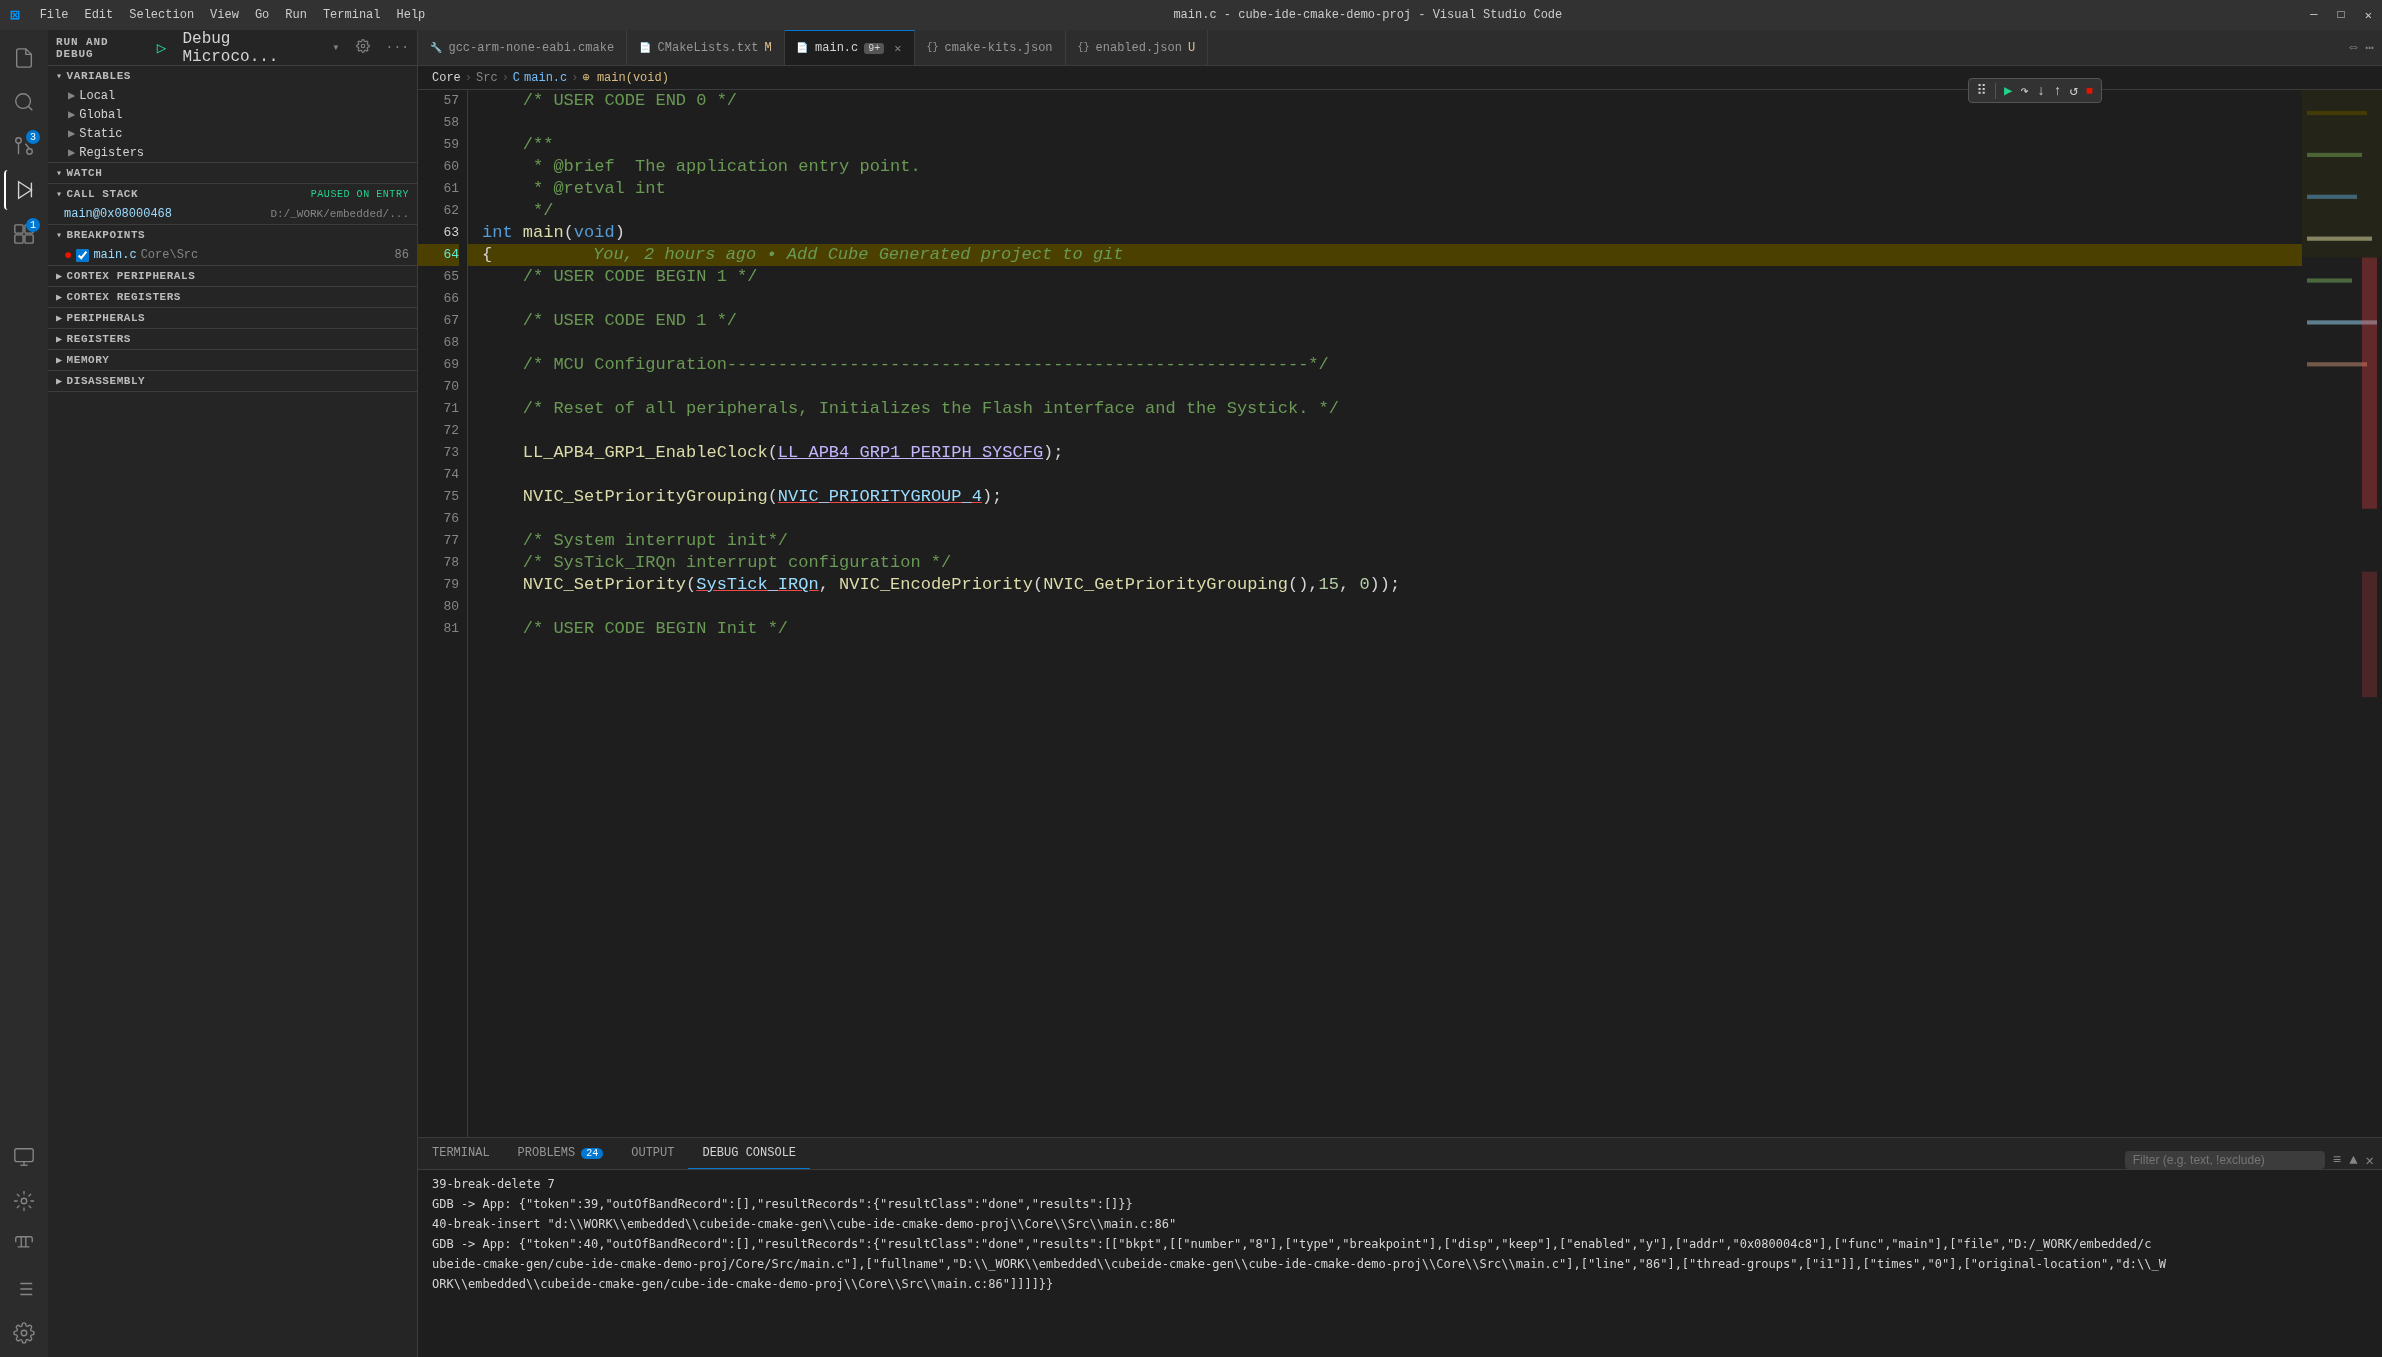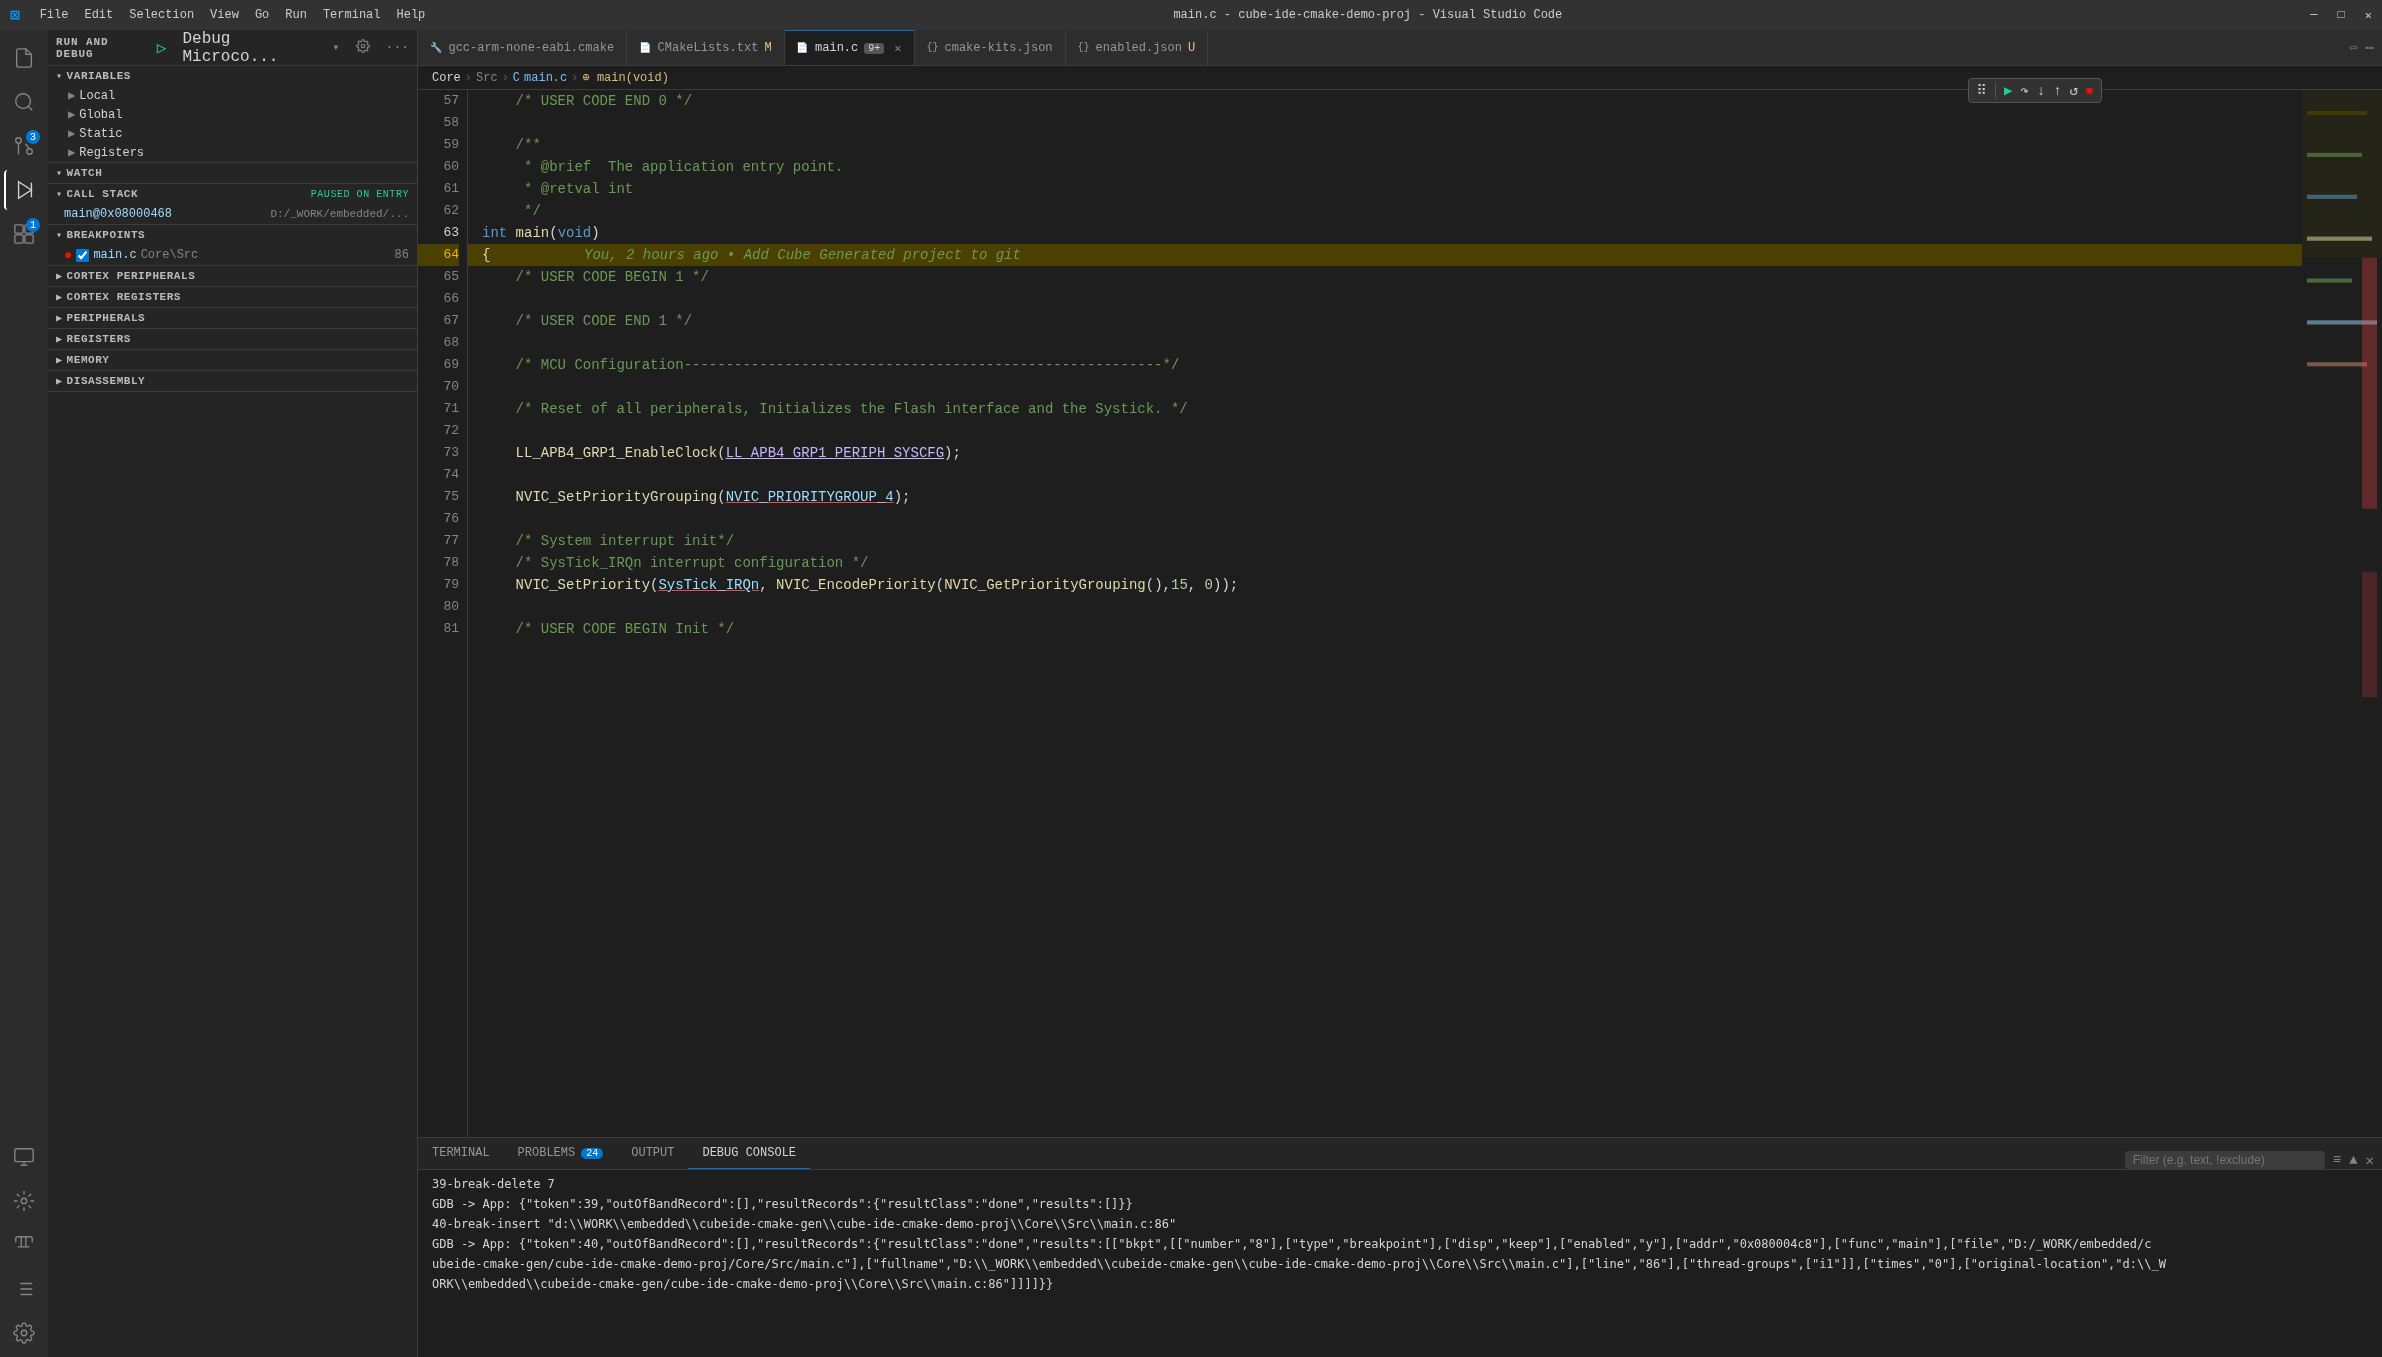--- a/index.html
+++ b/index.html
@@ -242,21 +242,21 @@
       overflow: hidden;
     }
     .line-num { height: 22px; display: flex; align-items: center; justify-content: flex-end; }
     .line-num.active { color: #d4d4d4; }
 
     
     .code-content {
       flex: 1;
       background: #1e1e1e;
       overflow: auto;
-      font-size: 14px;
+      font-size: 17px;
       line-height: 22px;
     }
     .code-line {
       height: 22px;
       display: flex;
       align-items: center;
       padding-left: 14px;
       white-space: pre;
       position: relative;
     }
@@ -610,21 +610,21 @@
       <div class="editor-area" style="flex:1;overflow:hidden;">
 
         <div class="line-numbers">
           <div class="line-num">57</div>
           <div class="line-num">58</div>
           <div class="line-num">59</div>
           <div class="line-num">60</div>
           <div class="line-num">61</div>
           <div class="line-num">62</div>
           <div class="line-num active">63</div>
-          <div class="line-num active" style="color:#eab308;background:#4b4000;width:100%;">64</div>
+          <div class="line-num active" style="color:#5eead4;background:#4b4000;width:100%;">64</div>
           <div class="line-num">65</div>
           <div class="line-num">66</div>
           <div class="line-num">67</div>
           <div class="line-num">68</div>
           <div class="line-num">69</div>
           <div class="line-num">70</div>
           <div class="line-num">71</div>
           <div class="line-num">72</div>
           <div class="line-num">73</div>
           <div class="line-num">74</div>

